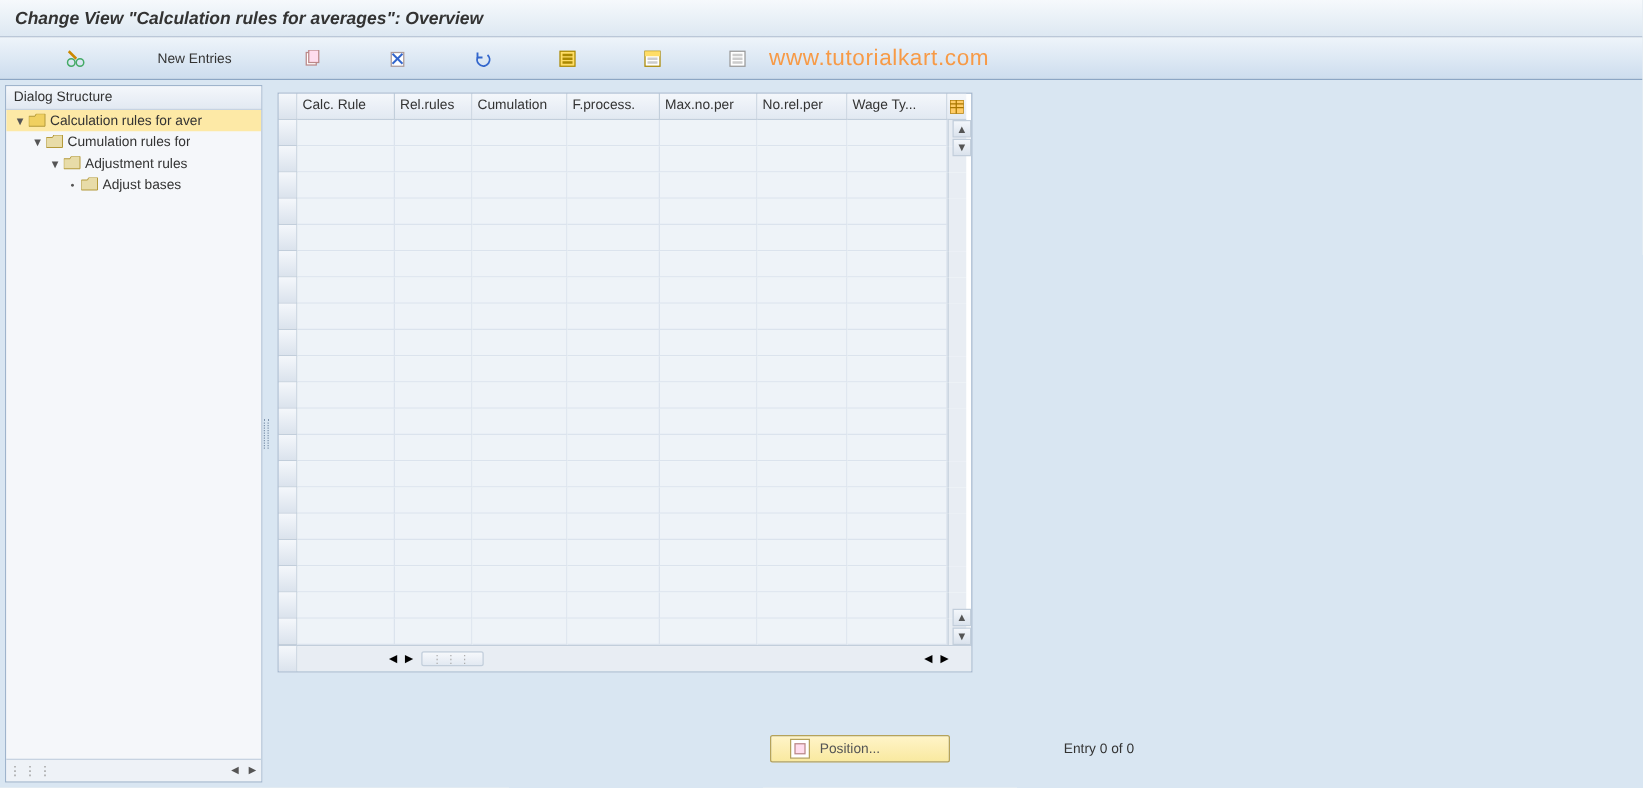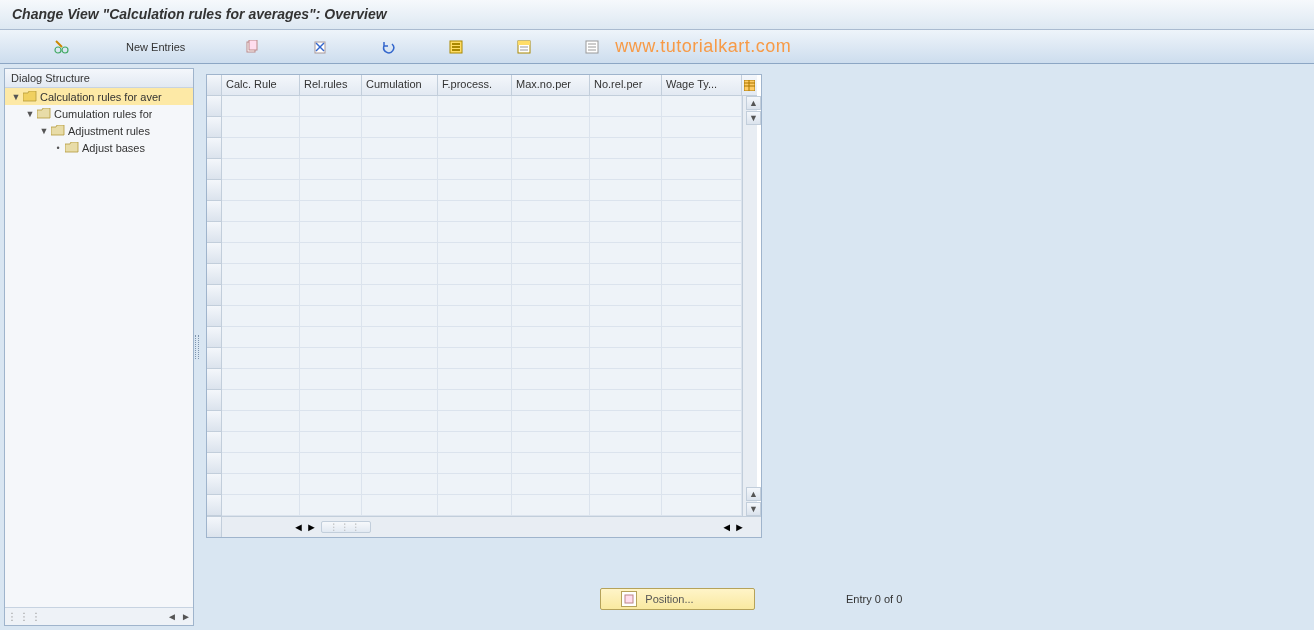--- a/index.html
+++ b/index.html
@@ -33,21 +33,21 @@
       padding: 0 10px;
       gap: 6px;
     }
     .tbtn {
       height: 22px;
       min-width: 22px;
       border: none;
       background: transparent;
       display: inline-flex;
       align-items: center;
-      justify-content: flex-end;
+      justify-content: center;
       cursor: pointer;
       border-radius: 2px;
       padding: 0 2px;
       margin-left: 40px;
     }
     .tbtn-text {
       padding: 0 8px;
       color: #333;
       font-size: 11px;
     }
@@ -60,21 +60,21 @@
       font-family: "Arial", sans-serif;
     }
     .main-area {
       display: flex;
       height: calc(100% - 64px);
       background: #d9e6f2;
       position: relative;
     }
     
     .tree-panel {
-      width: 190px;
+      width: 206px;
       background: #e9eef4;
       border: 1px solid #9fb4cc;
       margin: 4px 0 4px 4px;
       display: flex;
       flex-direction: column;
     }
     .tree-header {
       background: linear-gradient(#f4f7fb, #e2e9f2);
       border-bottom: 1px solid #c7d3e1;
       padding: 3px 6px;
@@ -202,21 +202,21 @@
       left: 200px; right: 0;
       bottom: 18px;
       height: 26px;
       display:flex;
       align-items:center;
       gap: 60px;
       padding-left: 200px;
     }
     .position-btn {
       height: 22px;
-      width: 155px;
+      width: 144px;
       background: linear-gradient(#fff4c8, #f9e9a0);
       border: 1px solid #b5a25a;
       border-radius: 2px;
       display:flex;
       align-items:center;
       justify-content:center;
       gap: 8px;
       cursor:pointer;
       color:#555;
       font-size:11px;

